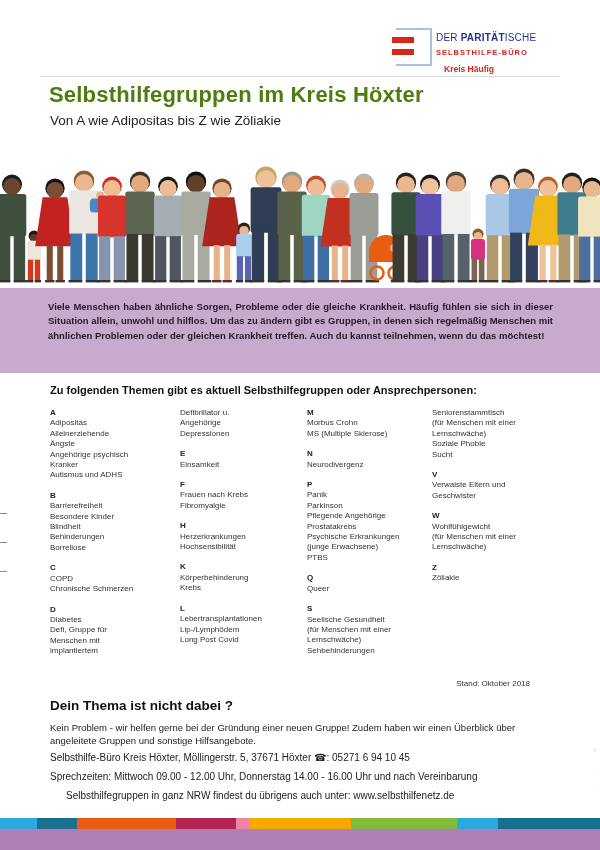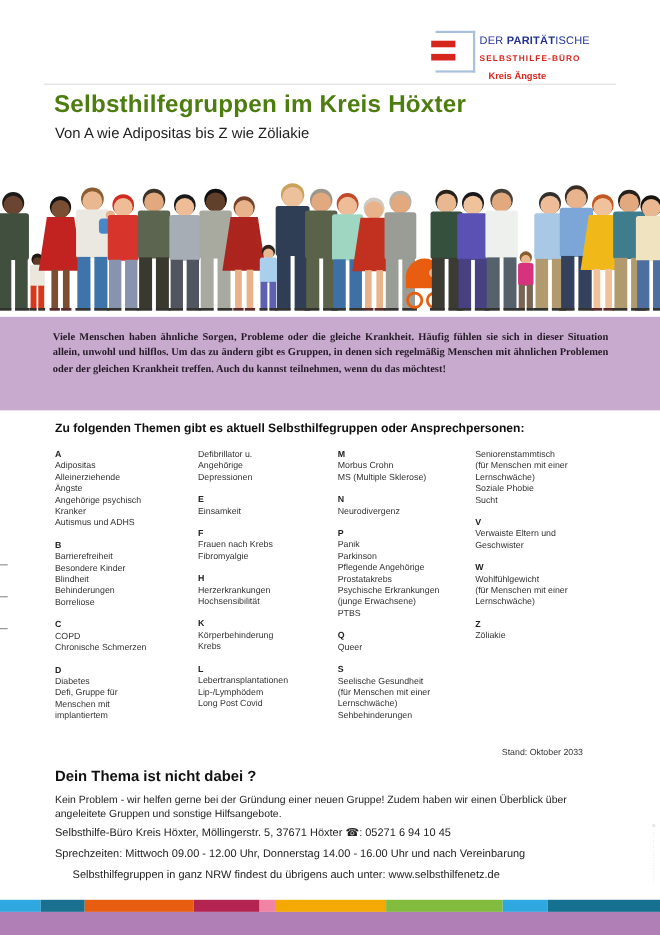--- a/index.html
+++ b/index.html
@@ -13,21 +13,21 @@
   .logo-line1{position:absolute;left:40px;top:6px;font-size:10px;color:#23338f;letter-spacing:.2px;white-space:nowrap;}
   .logo-line1 b{font-weight:700;}
   .logo-line2{position:absolute;left:40px;top:22px;font-size:7.5px;font-weight:700;color:#d6251d;letter-spacing:1px;white-space:nowrap;}
   .logo-line3{position:absolute;left:48px;top:38px;font-size:8.5px;font-weight:700;color:#d6251d;white-space:nowrap;}
   .header-rule{position:absolute;left:40px;top:76px;width:520px;height:1px;background:#dcdcdc;}
   .title{position:absolute;left:49px;top:82px;font-size:22px;font-weight:700;color:#4d7c0f;letter-spacing:.2px;}
   .subtitle{position:absolute;left:50px;top:113px;font-size:13.5px;color:#222;}
   
   .crowd{position:absolute;left:0;top:156px;width:600px;height:130px;}
   
-  .banner{position:absolute;left:0;top:288px;width:600px;height:85px;background:#c9aacf;font-family:Liberation Serif, serif;}
+  .banner{position:absolute;left:0;top:288px;width:600px;height:85px;background:#c9aacf;}
   .banner-text{position:absolute;left:48px;top:12px;width:505px;font-size:9.5px;font-weight:700;
     line-height:1.5;color:#231a26;text-align:justify;}
   
   .topics-heading{position:absolute;left:50px;top:384px;font-size:11px;font-weight:700;color:#111;}
   .topics{position:absolute;left:0;top:408px;width:600px;height:250px;}
   .tcol{position:absolute;top:0;width:112px;font-size:8px;line-height:10.4px;color:#333;}
   .tcol1{left:50px;} .tcol2{left:180px;} .tcol3{left:307px;} .tcol4{left:432px;}
   .tgroup{margin-bottom:10px;}
   .tletter{font-weight:700;color:#222;}
   .titem{white-space:pre-line;}
@@ -50,21 +50,21 @@
 </head>
 <body>
 
 <div class="logo">
   <div class="logo-square">
     <div class="eq-bar" style="top:7px;"></div>
     <div class="eq-bar" style="top:19px;"></div>
   </div>
   <div class="logo-line1"><span>DER </span><b>PARITÄT</b><span>ISCHE</span></div>
   <div class="logo-line2">SELBSTHILFE-BÜRO</div>
-  <div class="logo-line3">Kreis Ängste</div>
+  <div class="logo-line3">Kreis Häufig</div>
 </div>
 
 <div class="header-rule"></div>
 <div class="title">Selbsthilfegruppen im Kreis Höxter</div>
 <div class="subtitle">Von A wie Adipositas bis Z wie Zöliakie</div>
 
 <svg class="crowd" viewBox="0 0 600 130">
     <circle cx="12" cy="28.492" r="9.992" fill="#1b1b1b"></circle>
     <circle cx="12" cy="30.592" r="8.692" fill="#6b4531"></circle>
     <rect x="-2.3100000000000005" y="37.884" width="28.62" height="42.400000000000006" rx="2.5" fill="#41503e"></rect>
@@ -361,21 +361,21 @@
         <div class="titem">Wohlfühlgewicht
 (für Menschen mit einer
 Lernschwäche)</div>
       </div>
       <div class="tgroup">
         <div class="tletter">Z</div>
         <div class="titem">Zöliakie</div>
       </div>
     </div>
   </div>
-<div class="stand">Stand: Oktober 2033</div>
+<div class="stand">Stand: Oktober 2018</div>
 
 <div class="f-heading">Dein Thema ist nicht dabei ?</div>
 <div class="f-intro">Kein Problem  - wir helfen gerne bei der Gründung einer neuen Gruppe! Zudem haben wir einen Überblick über angeleitete Gruppen und sonstige Hilfsangebote.</div>
 <div class="f-address"><span>Selbsthilfe-Büro Kreis Höxter, Möllingerstr. 5, 37671 Höxter </span><span>☎</span><span>: 05271  6 94 10 45</span></div>
 <div class="f-hours">Sprechzeiten: Mittwoch  09.00 - 12.00 Uhr, Donnerstag 14.00 - 16.00 Uhr und nach Vereinbarung</div>
 <div class="f-nrw"><span>Selbsthilfegruppen in ganz NRW findest du übrigens auch unter: </span><a class="url" href="#">www.selbsthilfenetz.de</a></div>
 
 <div class="credit">© ····················</div>
 
 <div class="stripe">

